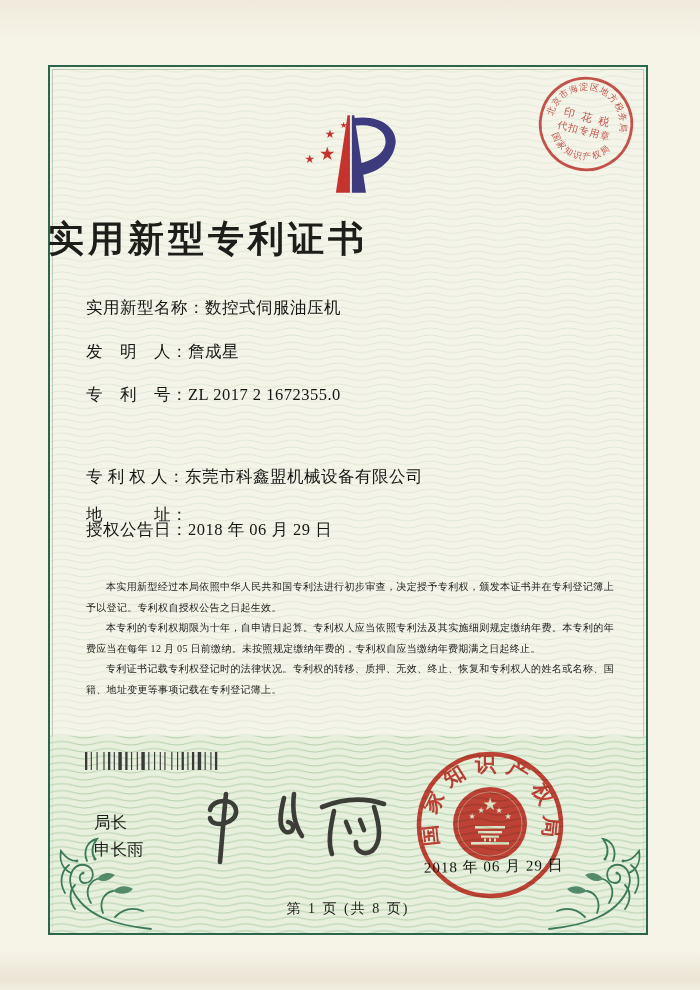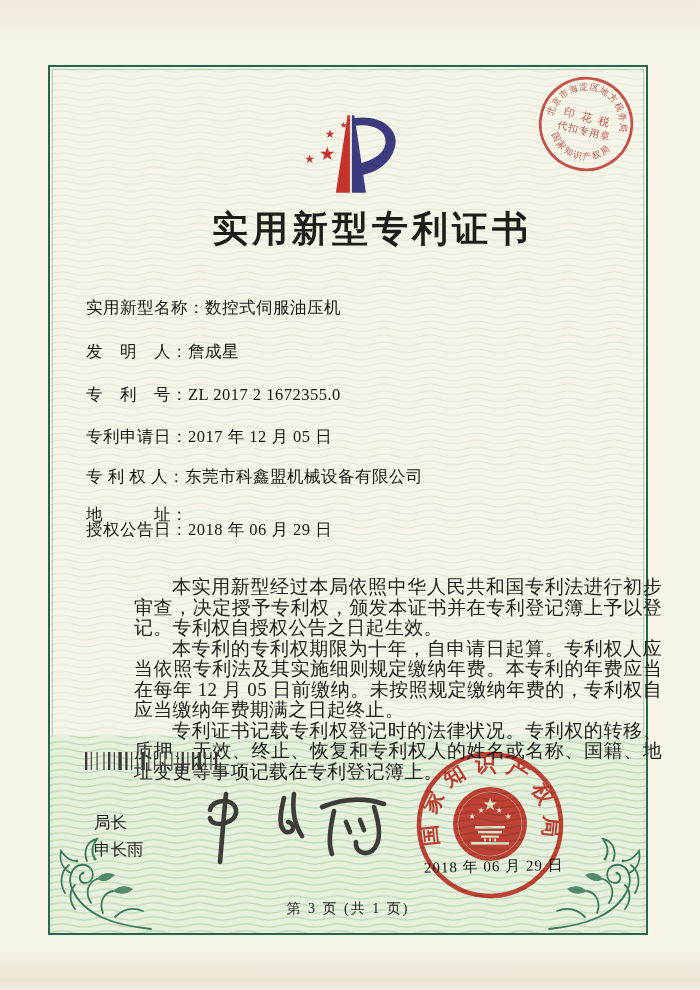--- a/index.html
+++ b/index.html
@@ -25,35 +25,35 @@
     border:1px solid #6fa184;pointer-events:none;
   }
   .pattern-svg{position:absolute;left:0;top:0;width:100%;height:100%;}
   
   .cert-no{
     position:absolute;left:73px;top:106px;
     font-size:17px;letter-spacing:3px;color:#23231f;
   }
   .logo-svg{position:absolute;left:300px;top:111px;width:97px;height:86px;}
   .title{
-    position:absolute;left:48px;width:484px;top:205px;text-align:right;
+    position:absolute;left:48px;width:484px;top:215px;text-align:left;
     font-size:36px;font-weight:bold;letter-spacing:4px;color:#1d1d1a;
   }
   .field{
     position:absolute;left:86px;width:540px;
     display:flex;align-items:flex-start;
     font-size:16.5px;color:#161613;letter-spacing:0.5px;line-height:23px;
   }
   .field .lbl{white-space:pre;flex:0 0 auto;}
   .field .val{flex:0 1 auto;text-align:right;}
   .grant-no{position:absolute;left:380px;top:549px;font-size:16.5px;color:#161613;letter-spacing:0.5px;}
   .body-text{
     position:absolute;left:86px;top:577px;width:528px;
-    font-size:19px;line-height:20.5px;color:#22221f;
-    text-align:justify;letter-spacing:0.3px;margin-left:48px;
+    font-size:10px;line-height:20.5px;color:#22221f;
+    text-align:justify;letter-spacing:0.3px;
   }
   .body-text p{margin:0;text-indent:2em;}
   .barcode-svg{position:absolute;left:85px;top:752px;width:162px;height:18px;}
   .sig-block{position:absolute;left:94px;top:809px;font-size:16.5px;line-height:27px;color:#1d1d1a;}
   .sig-svg{position:absolute;left:196px;top:784px;width:210px;height:84px;opacity:0.92;}
   .seal-svg{position:absolute;left:405px;top:742px;width:170px;height:170px;opacity:0.93;mix-blend-mode:multiply;}
   .seal-date{
     position:absolute;left:424px;top:857px;width:170px;
     font-size:15px;color:#15150f;letter-spacing:1px;transform:rotate(-1.2deg);
   }
@@ -145,24 +145,20 @@
     <span class="lbl">实用新型名称：</span>
     <span class="val">数控式伺服油压机</span>
   </div>
   <div class="field" style="top:340px">
     <span class="lbl">发　明　人：</span>
     <span class="val">詹成星</span>
   </div>
   <div class="field" style="top:383px">
     <span class="lbl">专　利　号：</span>
     <span class="val">ZL 2017 2 1672355.0</span>
-  </div>
-  <div class="field" style="top:425px">
-    <span class="lbl">专利申请日：</span>
-    <span class="val">2017 年 12 月 05 日</span>
   </div>
   <div class="field" style="top:465px">
     <span class="lbl">专 利 权 人：</span>
     <span class="val">东莞市科鑫盟机械设备有限公司</span>
   </div>
   <div class="field" style="top:503px">
     <span class="lbl">地　　　址：</span>
   </div>
   <div class="field" style="top:518px">
     <span class="lbl">授权公告日：</span>
@@ -263,15 +259,15 @@
     <text font-size="8.5" fill="#c8403a" letter-spacing="1">
       <textPath href="#stampTop" startOffset="50%" text-anchor="middle">北京市海淀区地方税务局</textPath>
     </text>
     <text x="50" y="47" font-size="10.5" fill="#c8403a" text-anchor="middle" letter-spacing="2">印 花 税</text>
     <text x="50" y="60" font-size="9.5" fill="#c8403a" text-anchor="middle" letter-spacing="1">代扣专用章</text>
     <text font-size="8.5" fill="#c8403a" letter-spacing="1.5">
       <textPath href="#stampBot" startOffset="50%" text-anchor="middle">国家知识产权局</textPath>
     </text>
   </svg>
 
-  <div class="footer-page">第 3 页 (共 1 页)</div>
+  <div class="footer-page">第 1 页 (共 8 页)</div>
 
 </div>
 
 </body></html>

